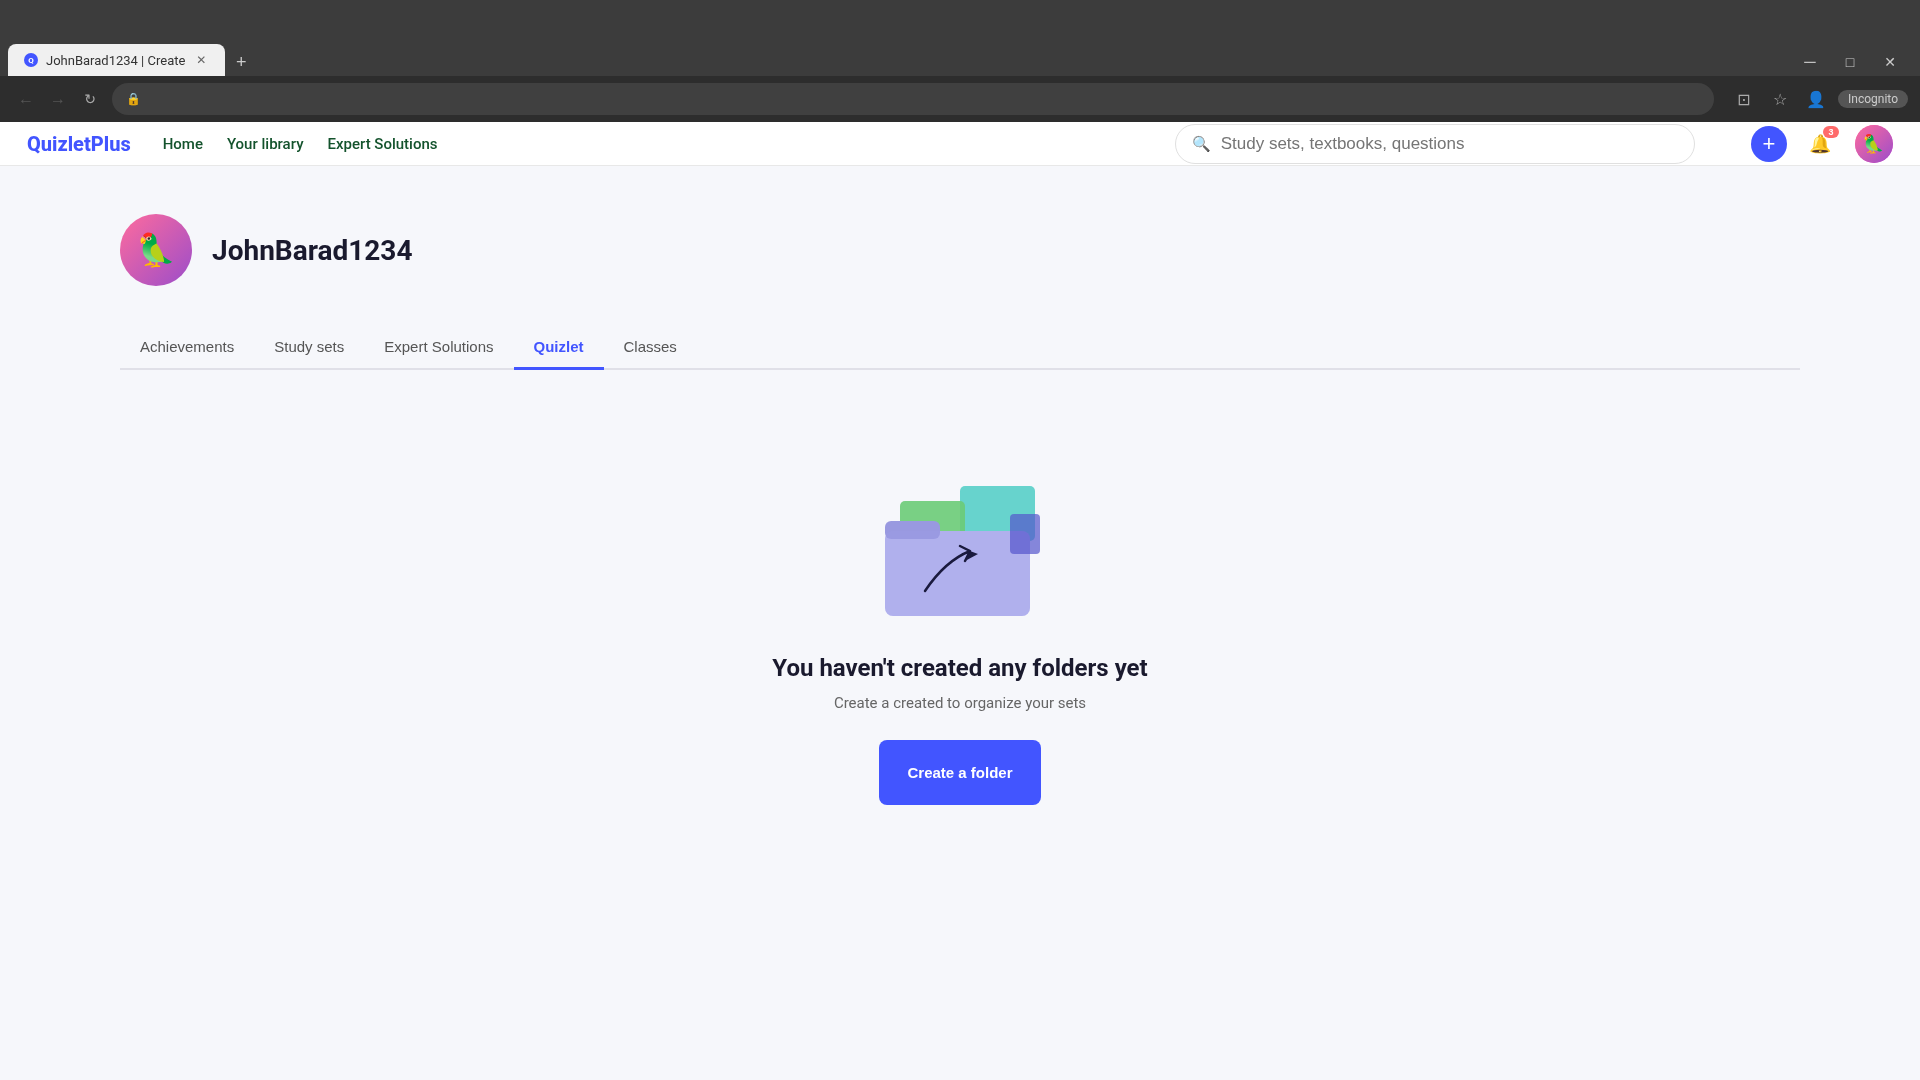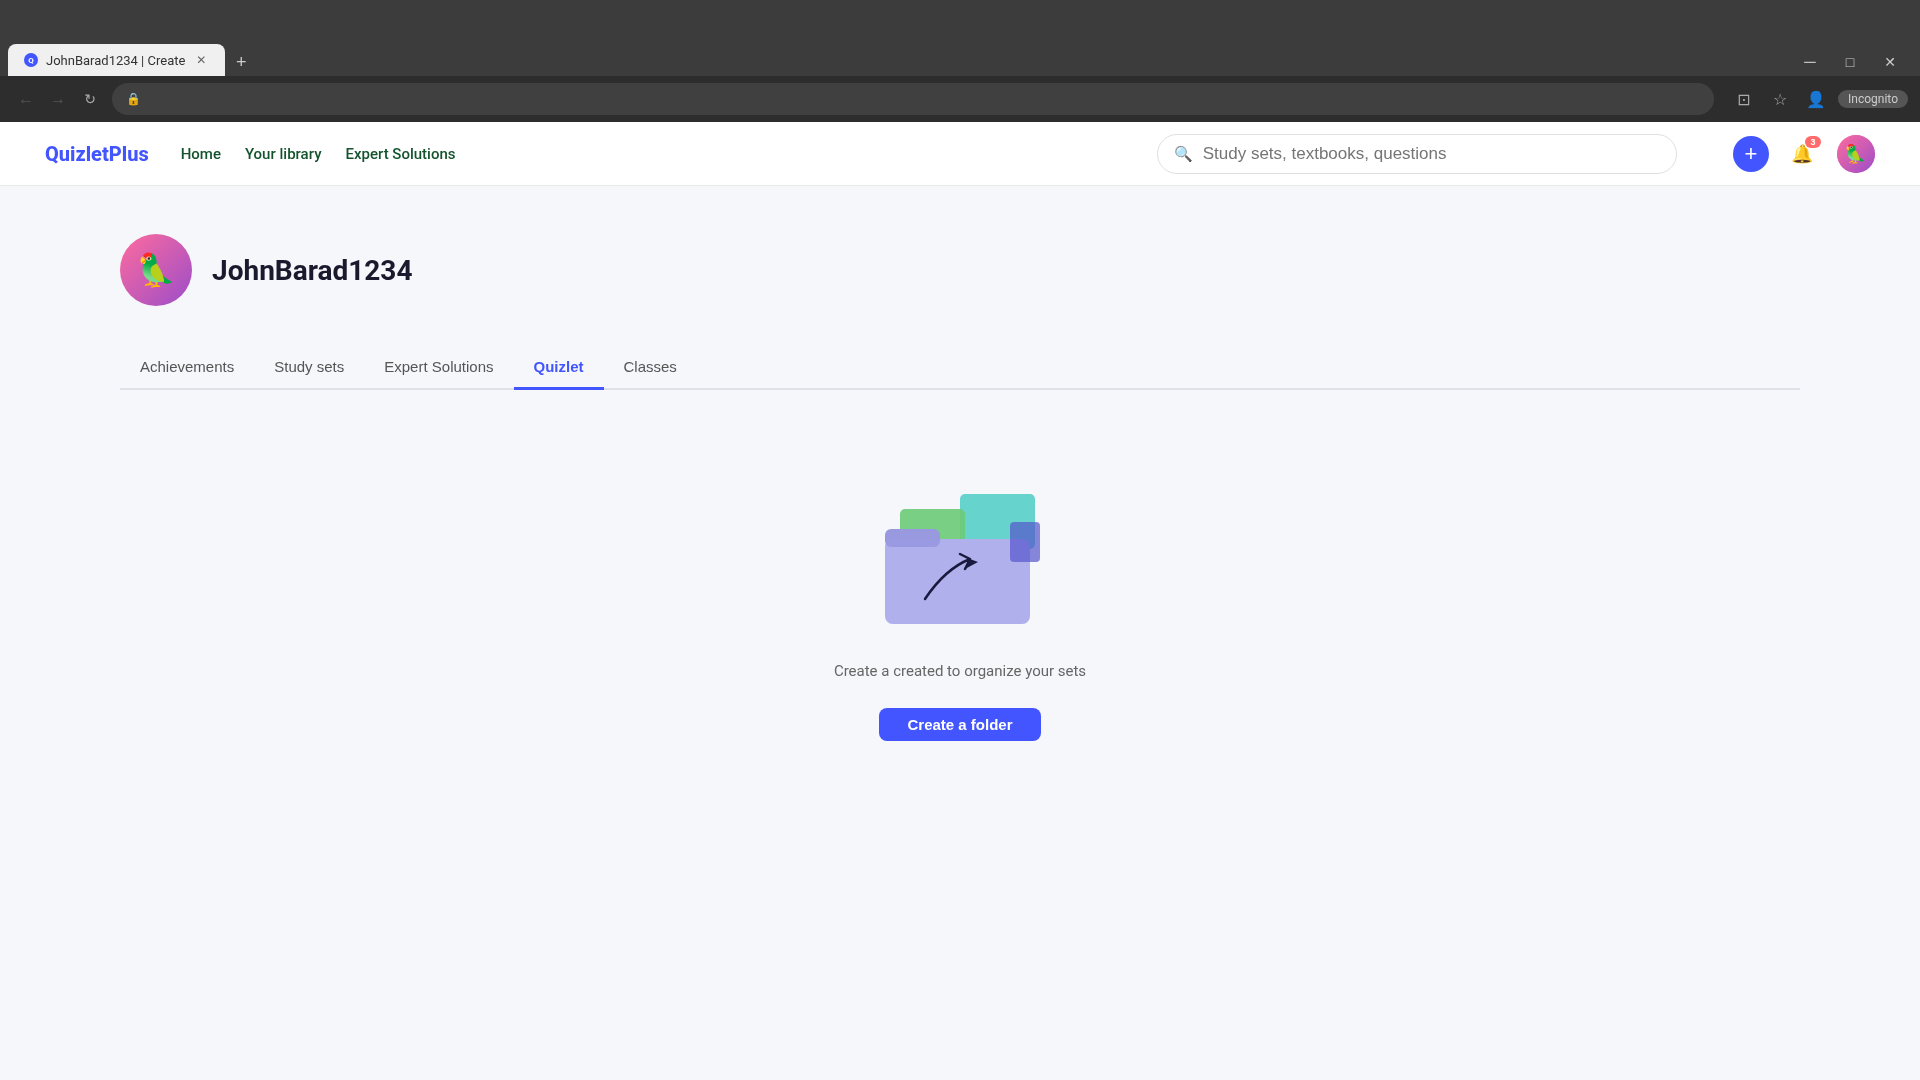--- a/index.html
+++ b/index.html
@@ -126,24 +126,24 @@
 
     
     .app {
       background: #f6f7fb;
       height: calc(1080px - 95px);
     }
 
     
     .top-nav {
       background: white;
-      height: 64px;
-      display: flex;
-      align-items: center;
-      padding: 0 45px;
+      height: 44px;
+      display: flex;
+      align-items: center;
+      padding: 0 27px;
       border-bottom: 1px solid #e8e8e8;
       gap: 32px;
     }
     .logo {
       font-size: 20px;
       font-weight: 800;
       color: #4255ff;
       cursor: pointer;
       white-space: nowrap;
     }
@@ -260,21 +260,21 @@
       font-size: 28px;
       font-weight: 700;
       color: #1a1a2e;
     }
 
     
     .profile-tabs {
       display: flex;
       gap: 0;
       border-bottom: 2px solid #e0e0e8;
-      margin-bottom: 24px;
+      margin-bottom: 36px;
     }
     .profile-tab {
       padding: 12px 20px;
       font-size: 15px;
       color: #555;
       cursor: pointer;
       border-bottom: 3px solid transparent;
       margin-bottom: -2px;
       font-weight: 500;
       background: none;
@@ -340,21 +340,21 @@
       font-size: 15px;
       color: #666;
       margin-bottom: 28px;
       text-align: center;
     }
     .create-folder-btn {
       background: #4255ff;
       color: white;
       border: none;
       border-radius: 8px;
-      padding: 8px 28px;
+      padding: 24px 28px;
       font-size: 15px;
       font-weight: 700;
       cursor: pointer;
       transition: background 0.2s;
     }
 
     
     .lock-icon { color: #aaa; font-size: 12px; }
   </style>
 </head>
@@ -459,18 +459,19 @@
           <rect x="15" y="65" width="145" height="85" rx="8" fill="#a0a0e8" opacity="0.3"></rect>
 
           <path d="M55 125 Q75 95 100 85 L90 80 M100 85 L95 95" stroke="#1a1a3e" stroke-width="2.5" fill="none" stroke-linecap="round" stroke-linejoin="round"></path>
 
           <path d="M100 85 L108 88 L95 95 Z" fill="#1a1a3e"></path>
 
           <rect x="140" y="48" width="30" height="40" rx="4" fill="#5555cc" opacity="0.7"></rect>
         </svg>
       </div>
 
+      <h2 class="empty-title">You haven't created any folders yet</h2>
       <p class="empty-subtitle">Create a created to organize your sets</p>
       <button class="create-folder-btn">Create a folder</button>
     </div>
 
   </div>
 </div>
 
 </body></html>

